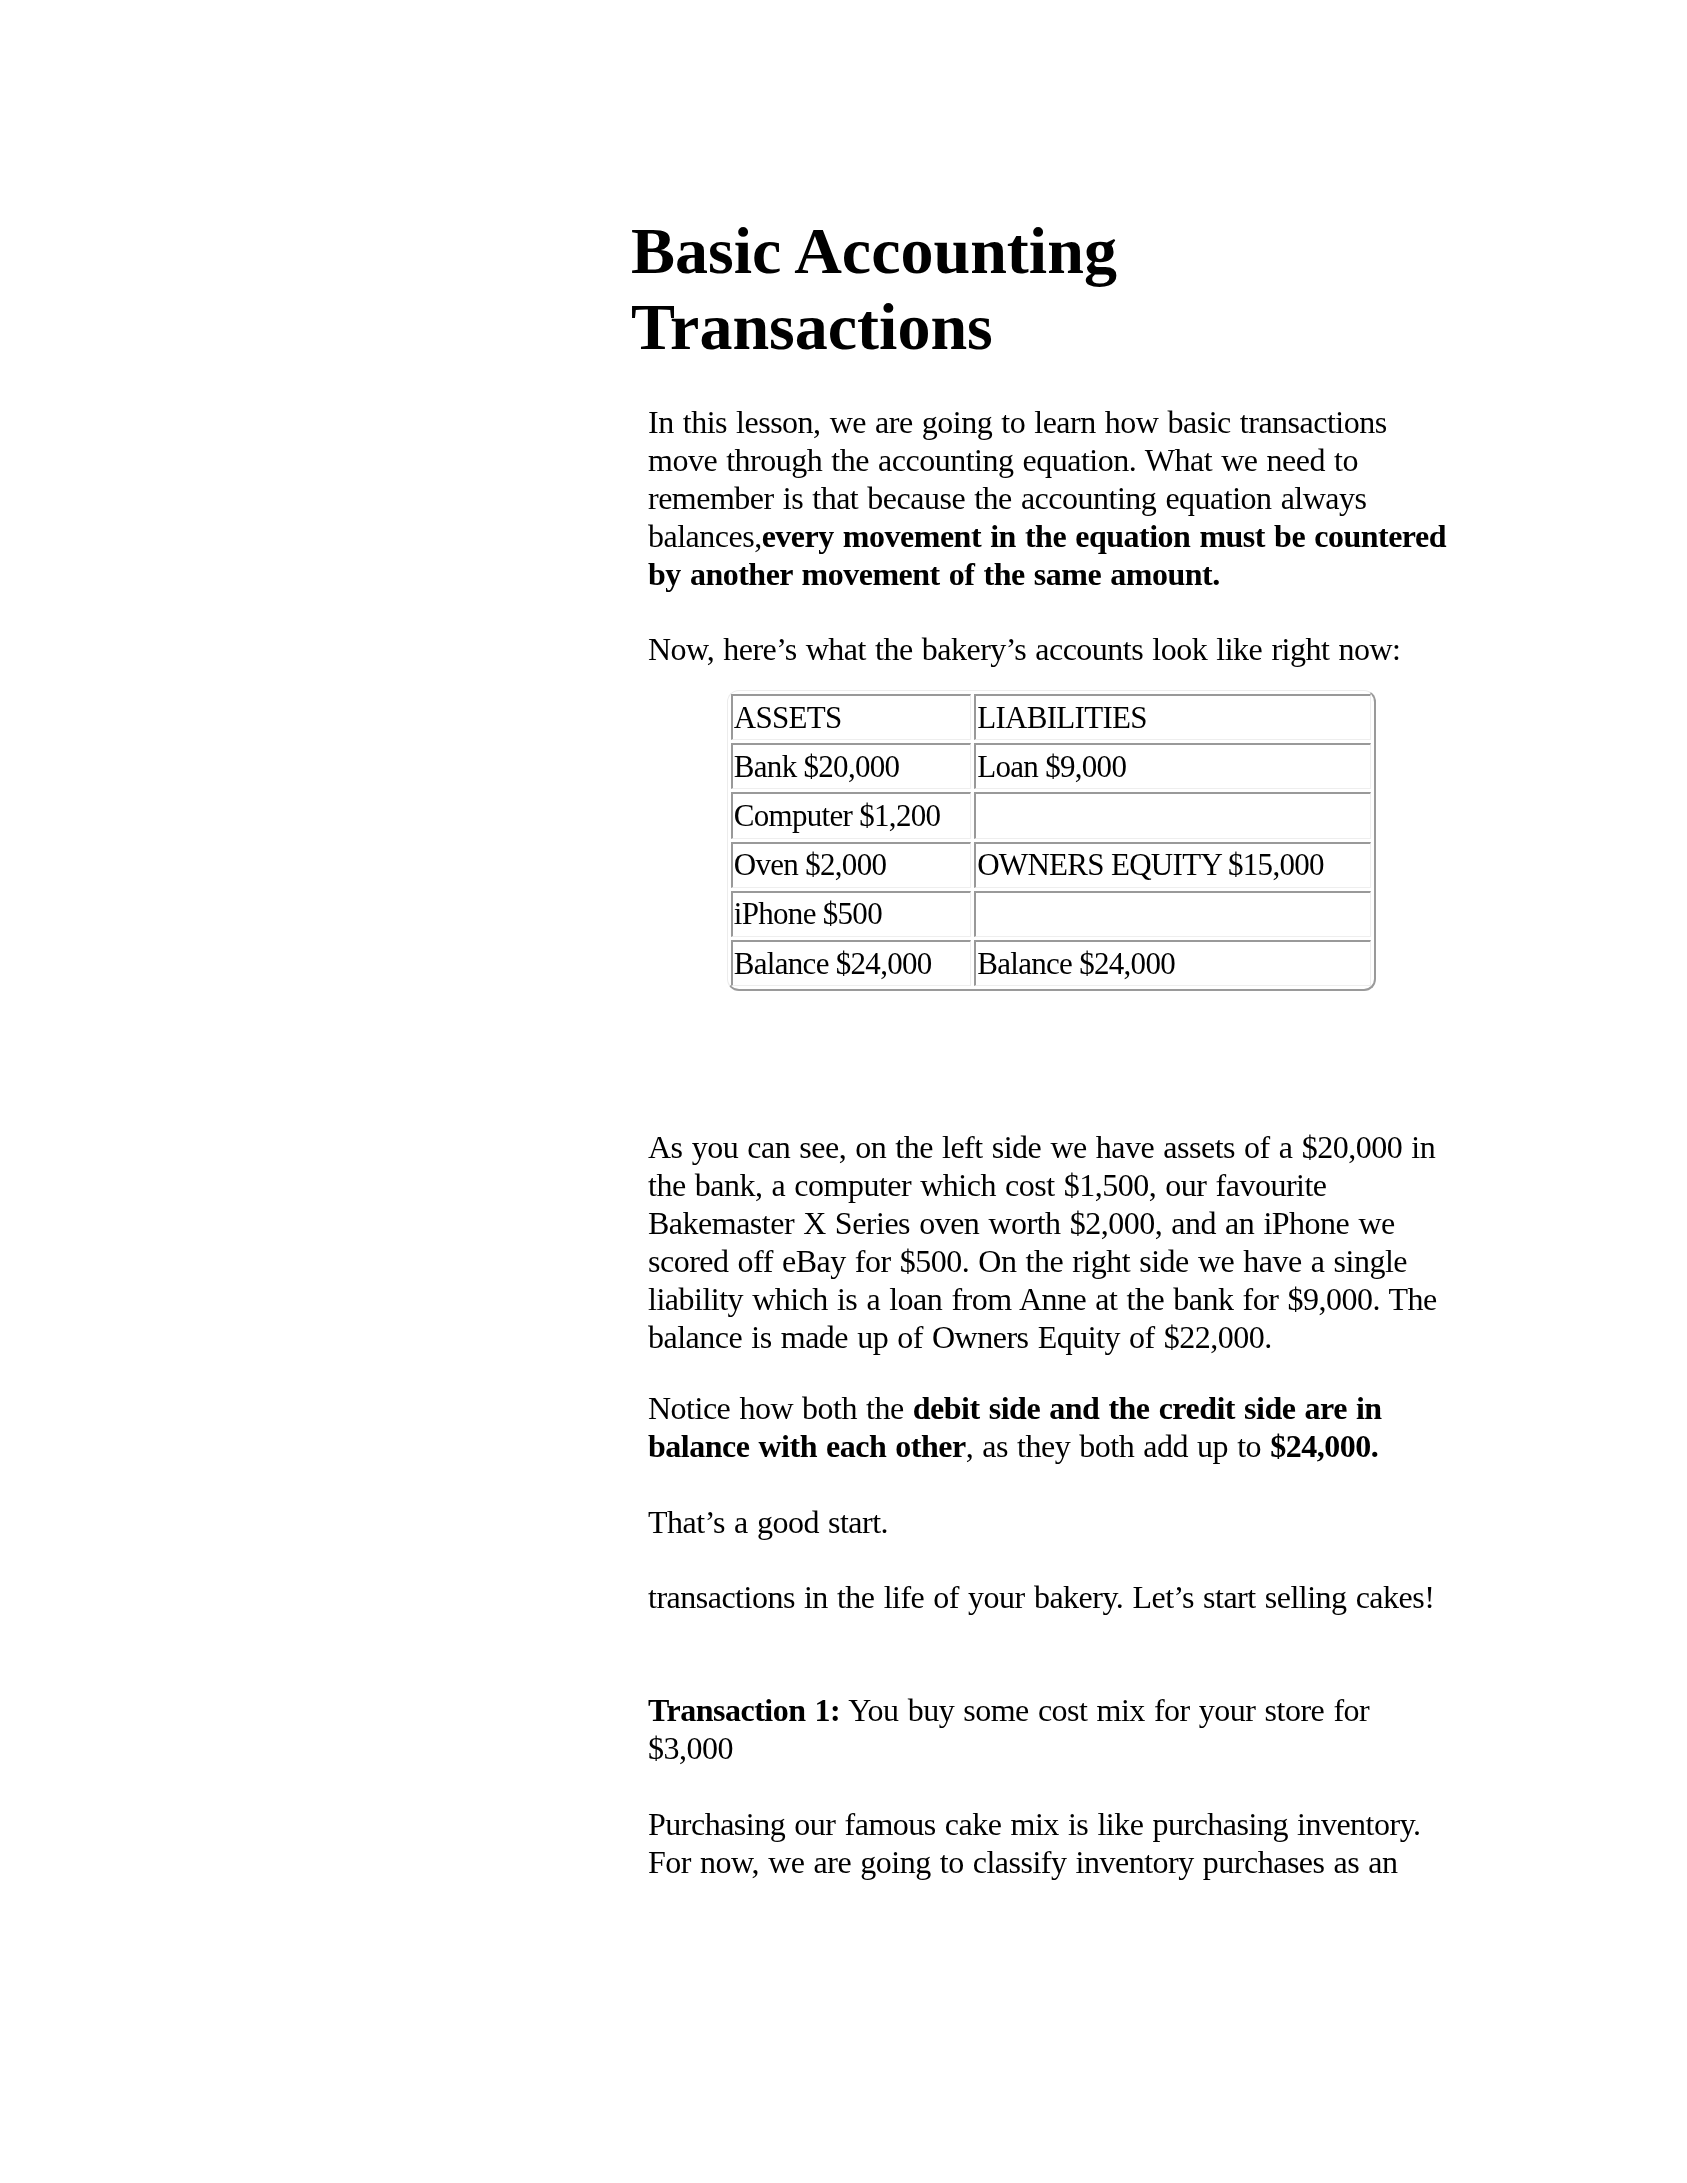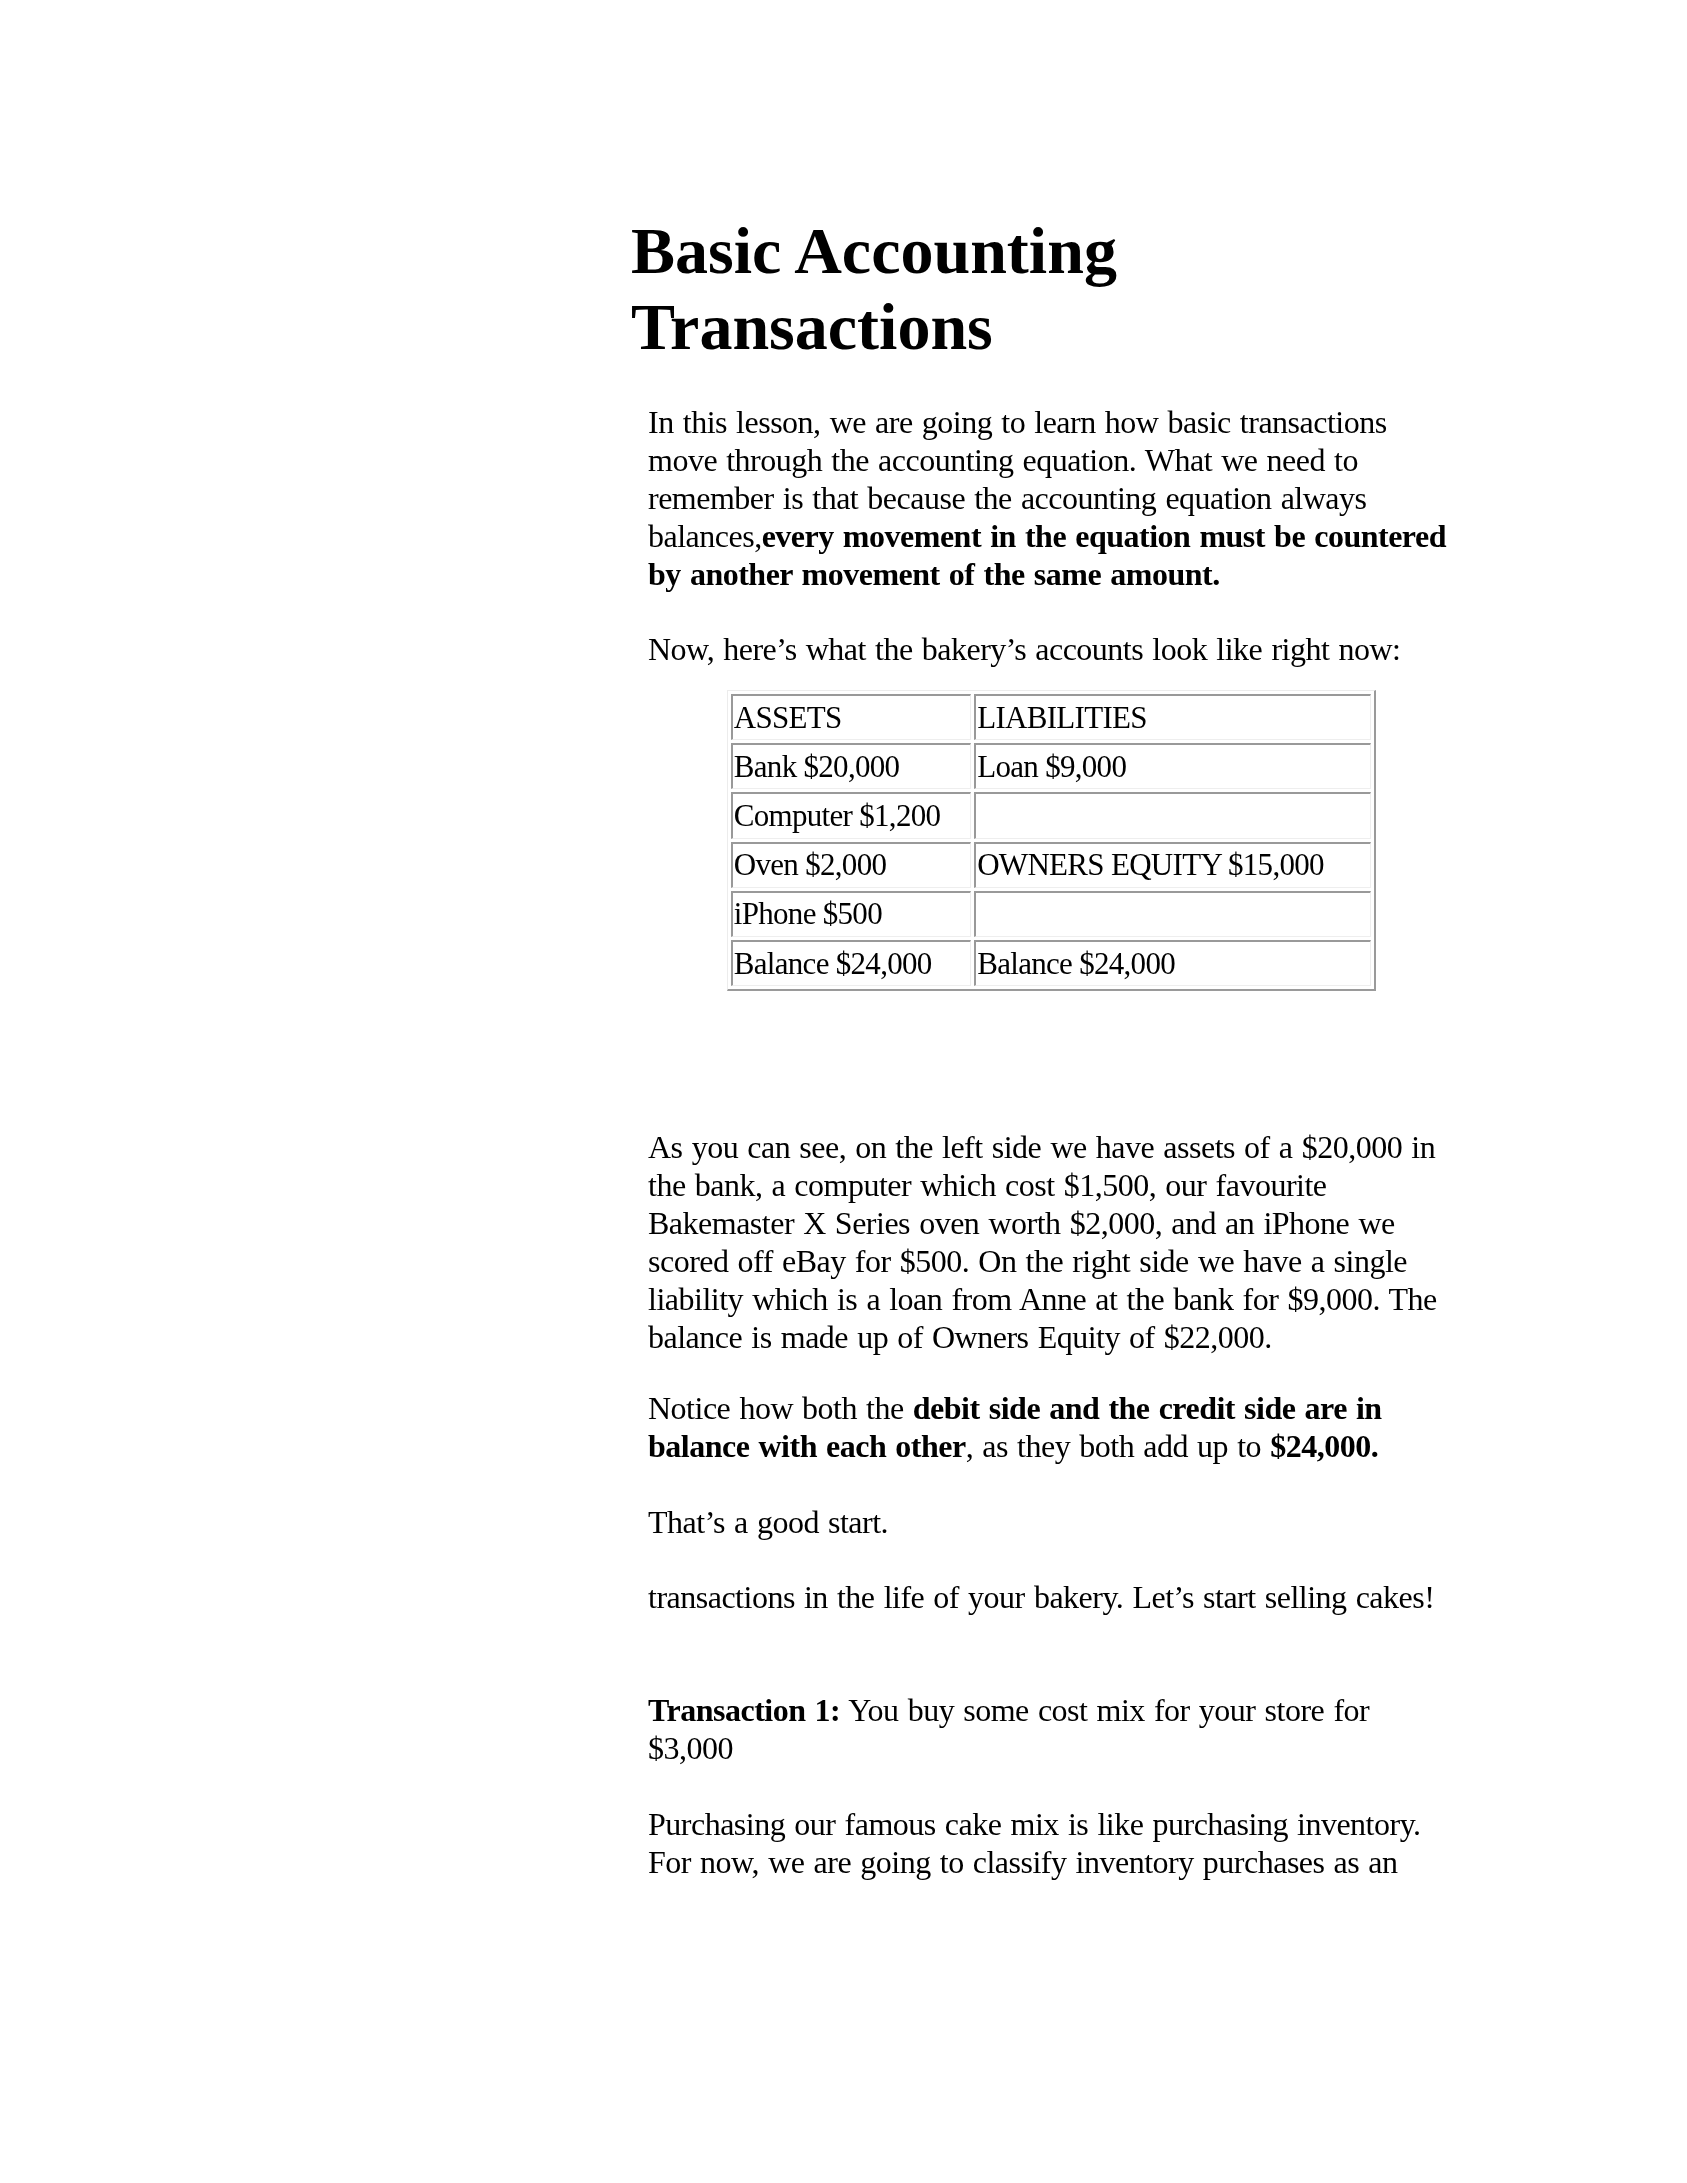--- a/index.html
+++ b/index.html
@@ -10,21 +10,21 @@
            font-size:66px; line-height:76px; font-weight:bold; letter-spacing:0px; }
   .title span { display:block; }
   .para { position:absolute; left:632px; width:906px; margin:16px;
           font-size:32px; line-height:38px; letter-spacing:-0.5px; word-spacing:1.6px; white-space:nowrap; }
   .para .line { display:block; }
   .b { font-weight:bold; }
   .tbl-wrap { position:absolute; left:727px; top:690px; }
   table.ledger { border-collapse:separate; border-spacing:3.3px;
                  border-top:1.6px solid #ececec; border-left:1.6px solid #ececec;
                  border-right:2.5px solid #9a9a9a; border-bottom:2.5px solid #9a9a9a;
-                 background:#fff; }
+                 background:#fff;border-radius:12px; }
   table.ledger td { border-top:2.5px solid #999; border-left:2.5px solid #999;
                     border-right:1.6px solid #eeeeee; border-bottom:1.6px solid #eeeeee;
                     font-size:31px; line-height:40px; padding:1.6px 1.6px 1.6px 0.8px;
                     letter-spacing:-0.7px; white-space:nowrap; height:40px; vertical-align:middle; }
   table.ledger td.c1 { width:235px; }
   table.ledger td.c2 { width:391px; }
 </style>
 </head>
 <body>
 

